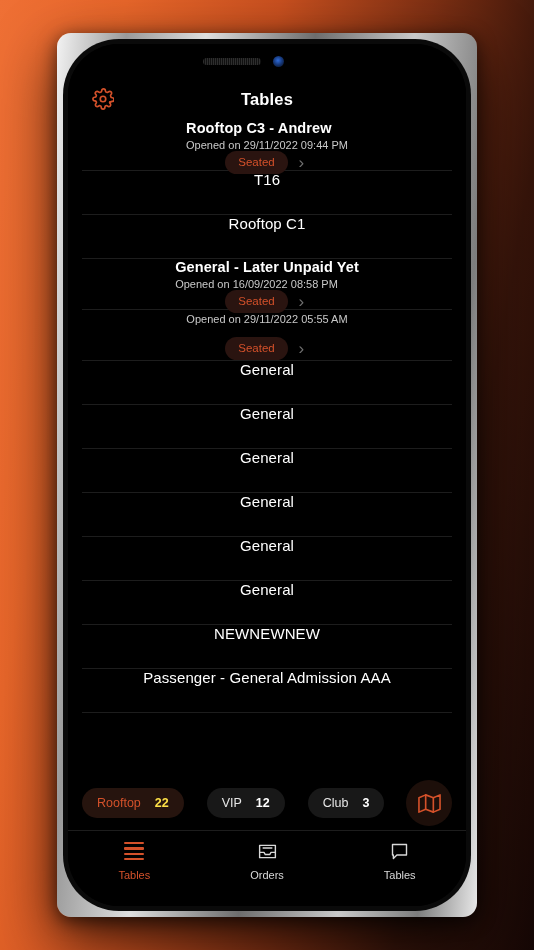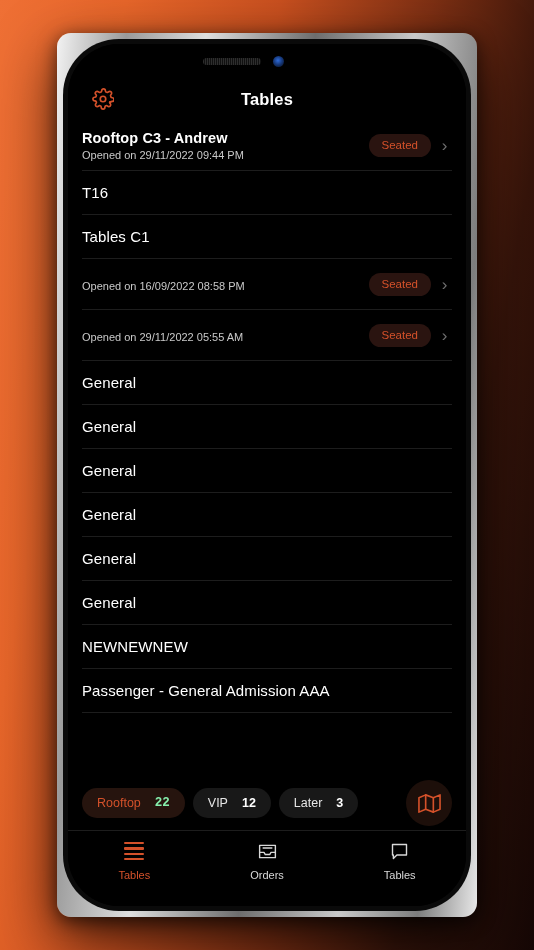--- a/index.html
+++ b/index.html
@@ -128,20 +128,21 @@
     background: #000;
     padding: 0 0 0 0;
   }
   .table-row {
     position: relative;
     margin: 0 14px;
     border-bottom: 1px solid #1d1d1d;
     display: flex;
     align-items: center;
     cursor: pointer;
+    flex-direction: column;
   }
   .table-row.has-sub { height: 51px; }
   .table-row.simple  { height: 44px; }
   .row-texts { flex: 1 1 auto; min-width: 0; }
   .row-title {
     color: #ffffff;
     font-size: 14.5px;
     font-weight: bold;
     white-space: nowrap;
     letter-spacing: .1px;
@@ -197,21 +198,21 @@
     display: flex;
     align-items: center;
     gap: 14px;
     padding: 0 15px;
     cursor: pointer;
   }
   .filter-chip.active { background: #26140e; }
   .chip-label { color: #e6e6e6; font-size: 12.5px; }
   .chip-count { color: #ffffff; font-size: 12.5px; font-weight: bold; }
   .filter-chip.active .chip-label { color: #d4512a; }
-  .filter-chip.active .chip-count { color: #86efac; font-family: Liberation Mono, monospace; }
+  .filter-chip.active .chip-count { color: #fde047; }
 
   #map-fab {
     position: absolute;
     right: 14px;
     top: 50%;
     transform: translateY(-50%);
     width: 46px;
     height: 46px;
     border-radius: 50%;
     background: #1d0f0a;
@@ -287,25 +288,26 @@
               <div class="chevron-icon">›</div>
             </div>
           </div>
           <div class="table-row simple">
             <div class="row-texts">
               <div class="row-title">T16</div>
             </div>
           </div>
           <div class="table-row simple">
             <div class="row-texts">
-              <div class="row-title">Tables C1</div>
+              <div class="row-title">Rooftop C1</div>
             </div>
           </div>
           <div class="table-row has-sub">
             <div class="row-texts">
+              <div class="row-title">General - Later Unpaid Yet</div>
               <div class="row-subtitle">Opened on 16/09/2022 08:58 PM</div>
             </div>
             <div class="row-right">
               <div class="status-badge">Seated</div>
               <div class="chevron-icon">›</div>
             </div>
           </div>
           <div class="table-row has-sub">
             <div class="row-texts">
               <div class="row-subtitle">Opened on 29/11/2022 05:55 AM</div>
@@ -351,31 +353,31 @@
             </div>
           </div>
           <div class="table-row simple">
             <div class="row-texts">
               <div class="row-title">Passenger - General Admission AAA</div>
             </div>
           </div>
         </div>
 
       <div id="filter-bar">
-        <div id="chips-container" style="display:flex;gap:8px;align-items:center;">
+        <div id="chips-container" style="display:flex;gap:23px;align-items:center;">
             <div class="filter-chip active">
               <span class="chip-label">Rooftop</span>
               <span class="chip-count">22</span>
             </div>
             <div class="filter-chip">
               <span class="chip-label">VIP</span>
               <span class="chip-count">12</span>
             </div>
             <div class="filter-chip">
-              <span class="chip-label">Later</span>
+              <span class="chip-label">Club</span>
               <span class="chip-count">3</span>
             </div>
           </div>
 
         <div id="map-fab">
           <svg width="23" height="23" viewBox="0 0 24 24" fill="none" stroke="#d4512a" stroke-width="1.7" stroke-linecap="round" stroke-linejoin="round">
             <polygon points="1 6 8 3 16 6 23 3 23 18 16 21 8 18 1 21 1 6"></polygon>
             <line x1="8" y1="3" x2="8" y2="18"></line>
             <line x1="16" y1="6" x2="16" y2="21"></line>
           </svg>

